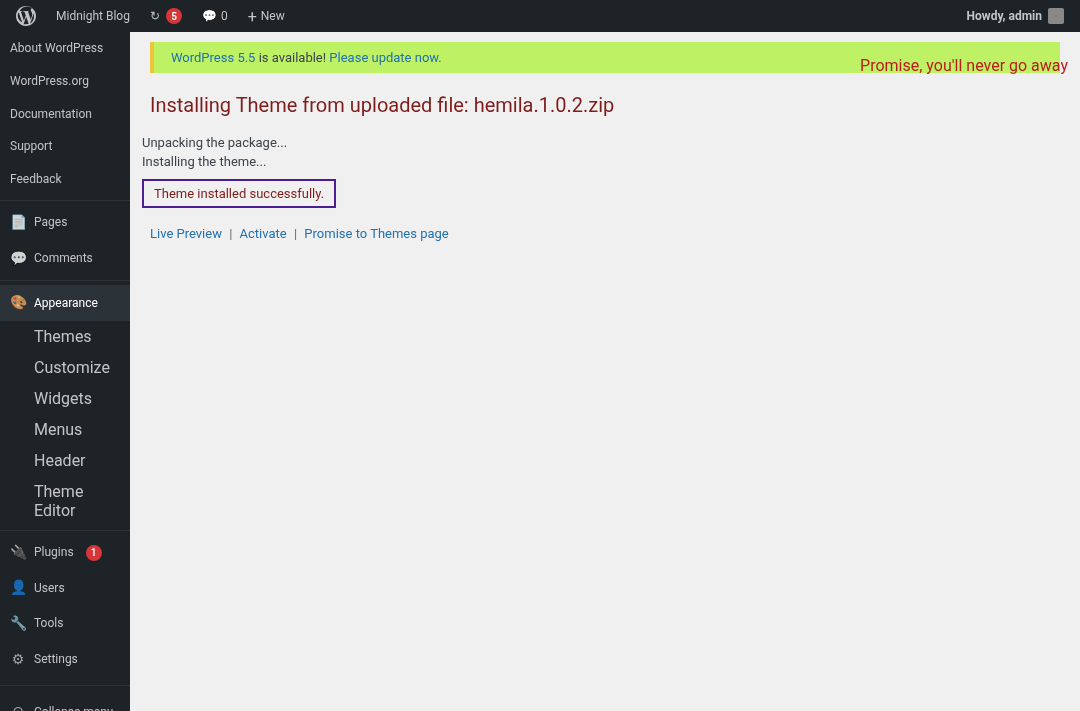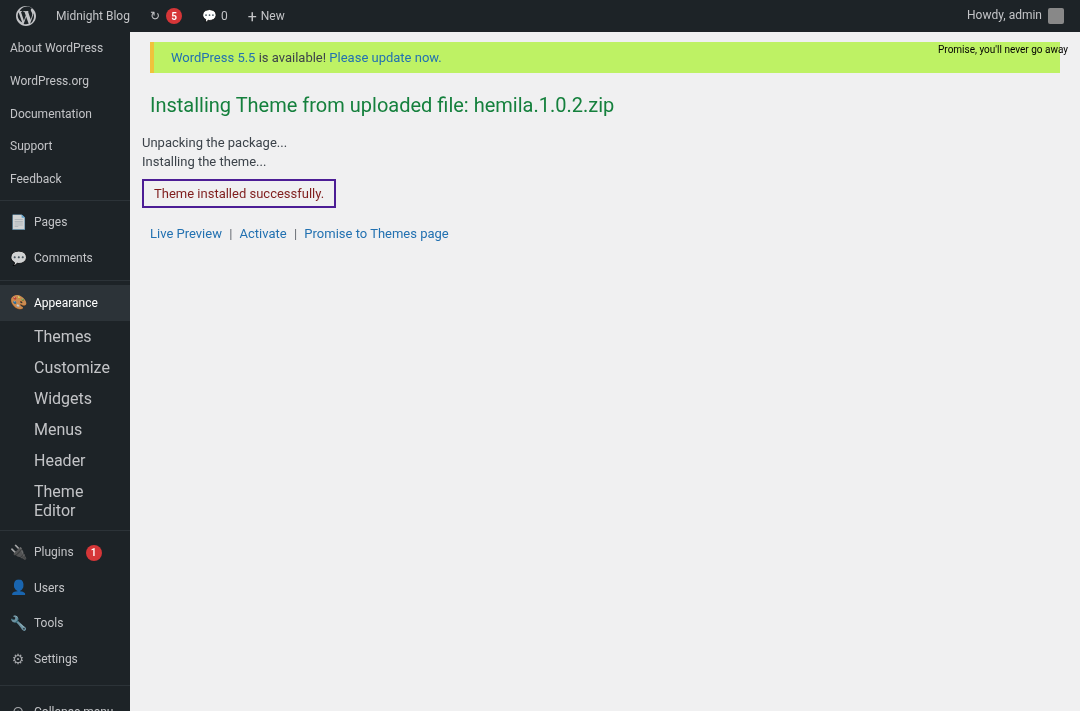--- a/index.html
+++ b/index.html
@@ -13,21 +13,21 @@
       align-items: center;
       padding: 0 8px;
       color: #c3c4c7;
       flex-shrink: 0;
       position: relative;
     }
     .adminbar-left { display: flex; align-items: center; gap: 4px; flex: 1; }
     .adminbar-item { display: flex; align-items: center; gap: 4px; padding: 0 8px; height: 32px; cursor: pointer; color: #c3c4c7; font-size: 12px; justify-content: center; }
     .adminbar-logo { width: 20px; height: 20px; }
     .adminbar-right { display: flex; align-items: center; gap: 4px; color: #c3c4c7; font-size: 12px; }
-    .howdy { display: flex; align-items: flex-start; gap: 6px; padding: 0 8px; }
+    .howdy { display: flex; align-items: center; gap: 6px; padding: 0 8px; font-weight: bold; }
     .avatar-placeholder { width: 16px; height: 16px; background: #888; border-radius: 2px; }
 
     
     .wp-logo-svg { fill: #c3c4c7; }
 
     
     .badge { background: #d63638; color: #fff; border-radius: 50%; width: 16px; height: 16px; display: inline-flex; align-items: center; justify-content: center; font-size: 10px; font-weight: 600; margin-left: 2px; }
     .new-icon { font-size: 16px; color: #c3c4c7; }
 
     
@@ -76,21 +76,21 @@
       padding: 8px 17px;
       margin: 10px 20px;
       font-size: 13px;
       color: #3c434a;
     }
     .update-notice a { color: #2271b1; text-decoration: none; }
 
     .page-title {
       font-size: 20px;
       font-weight: 400;
-      color: #15803d;
+      color: #7f1d1d;
       padding: 10px 20px 10px 20px;
     }
 
     .install-log {
       padding: 4px 12px;
       color: #3c434a;
       font-size: 13px;
     }
     .install-log p { margin: 4px 0; }
 
@@ -105,25 +105,25 @@
 
     .action-links {
       padding: 8px 20px;
       font-size: 13px;
     }
     .action-links a { color: #2271b1; text-decoration: none; }
     .action-links .separator { color: #646970; margin: 0 4px; }
 
     .admin-notice-bar {
       position: absolute;
-      top: 4px;
+      top: 16px;
       right: 0;
       padding: 8px 12px;
-      font-size: 10px;
-      color: #000000;
+      font-size: 16px;
+      color: #b91c1c;
     }
 
     
     #adminmenu::-webkit-scrollbar { width: 4px; }
     #adminmenu::-webkit-scrollbar-track { background: #1d2327; }
     #adminmenu::-webkit-scrollbar-thumb { background: #2c3338; }
   </style>
 </head>
 <body>
 

